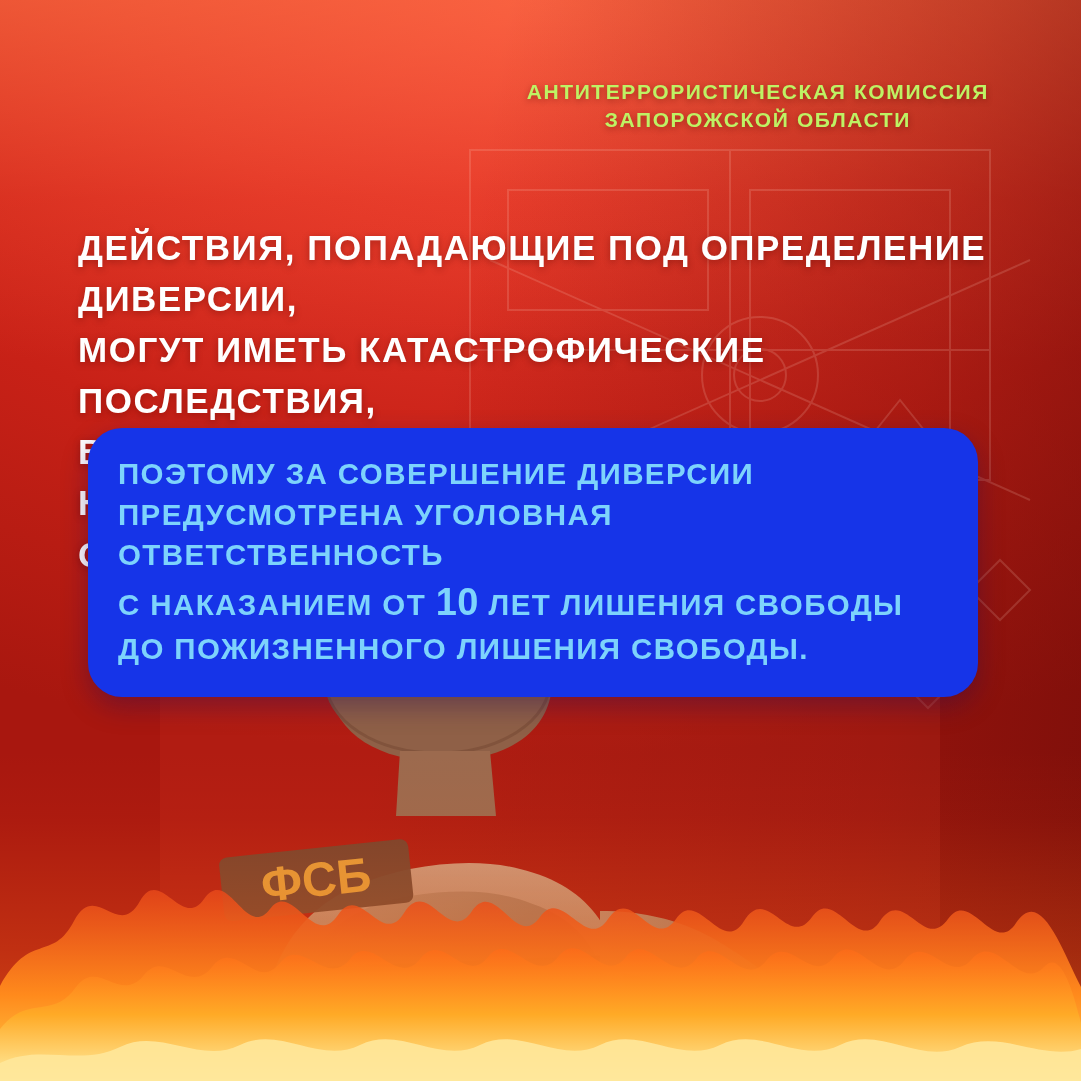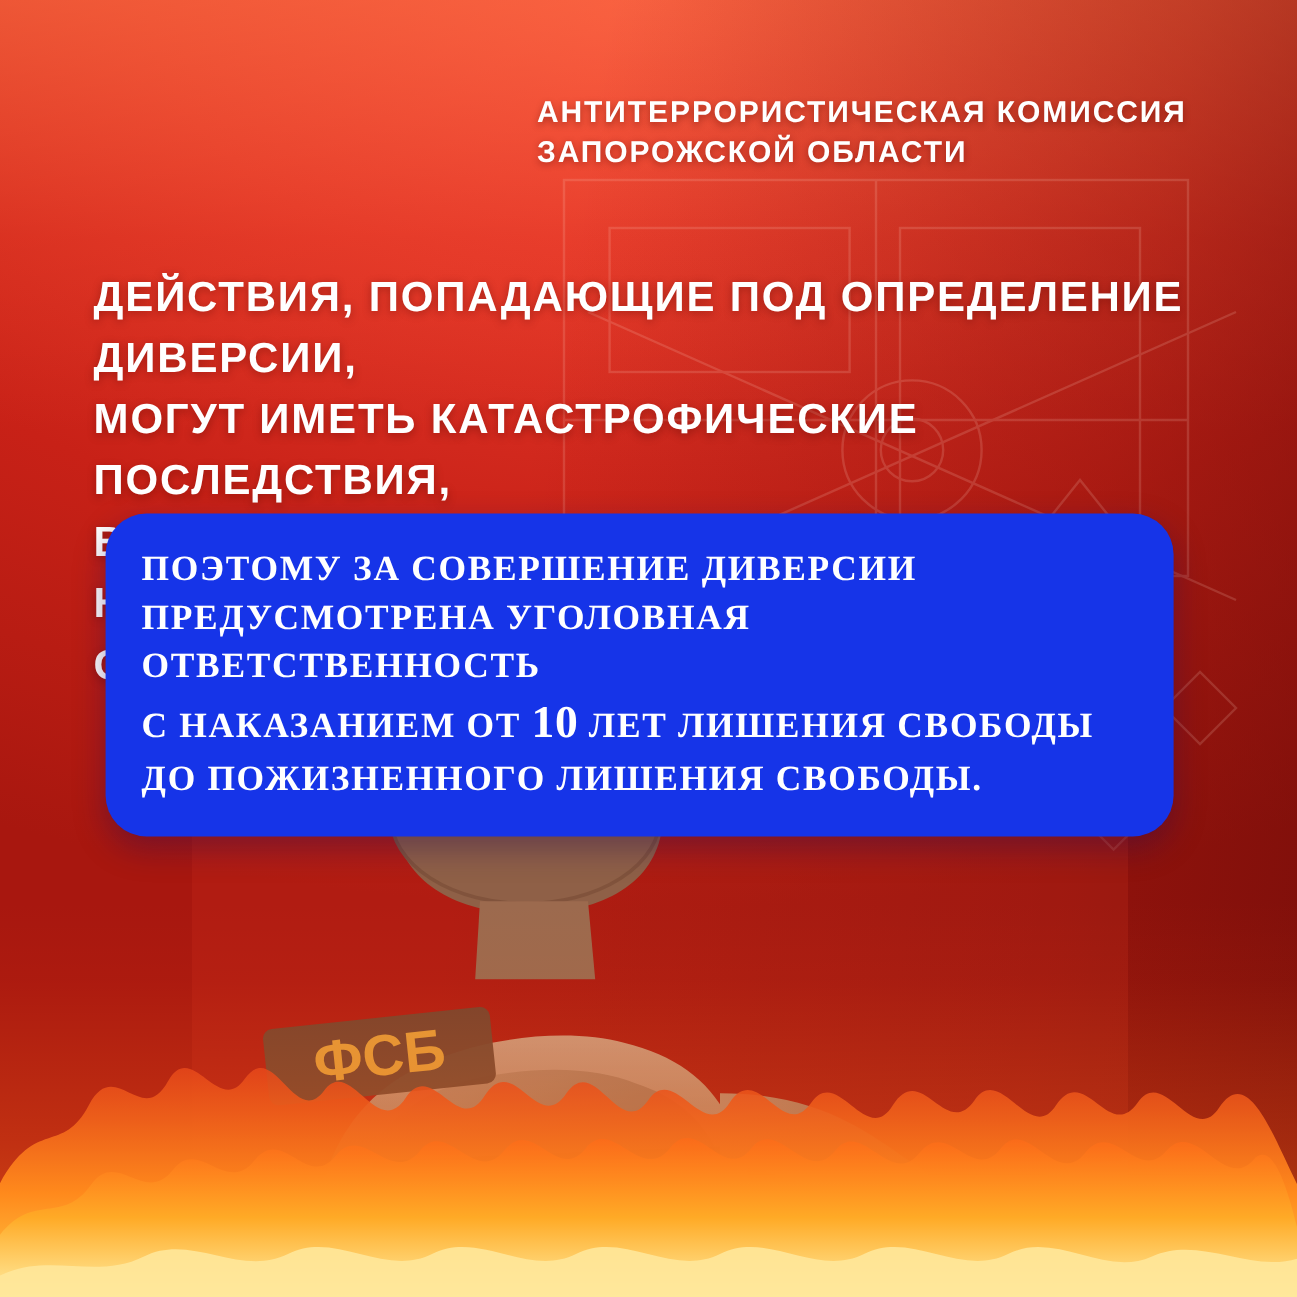--- a/index.html
+++ b/index.html
@@ -70,24 +70,24 @@
     height: 330px;
     background: linear-gradient(0deg, rgba(255,140,30,0.50) 0%, rgba(255,110,25,0.28) 40%, rgba(255,90,20,0.05) 80%, rgba(255,90,20,0) 100%);
     pointer-events: none;
   }
 
   
   .header {
     position: absolute;
     top: 78px;
     right: 92px;
-    text-align: left;
-    color: #ffffff;
+    text-align: center;
+    color: #bef264;
     font-weight: bold;
-    font-size: 25px;
+    font-size: 21px;
     letter-spacing: 1.6px;
     line-height: 1.32;
     text-shadow: 0 2px 6px rgba(90,10,5,0.45);
     white-space: pre-line;
   }
 
   .lead {
     position: absolute;
     top: 222px;
     left: 78px;
@@ -106,27 +106,26 @@
     left: 88px;
     top: 428px;
     width: 890px;
     box-sizing: border-box;
     padding: 26px 30px 28px 30px;
     background: #1634e8;
     border-radius: 34px;
     box-shadow: 0 10px 26px rgba(40,10,80,0.38);
   }
   .callout-text {
-    color: #ffffff;
+    color: #7dd3fc;
     font-weight: bold;
     font-size: 29.5px;
     letter-spacing: 1.4px;
     line-height: 1.38;
     white-space: pre-line;
-    font-family: Liberation Serif, serif;
   }
   .callout-text .big {
     font-size: 38px;
     letter-spacing: 0.5px;
   }
 </style>
 </head>
 <body>
 
 <div class="poster">

